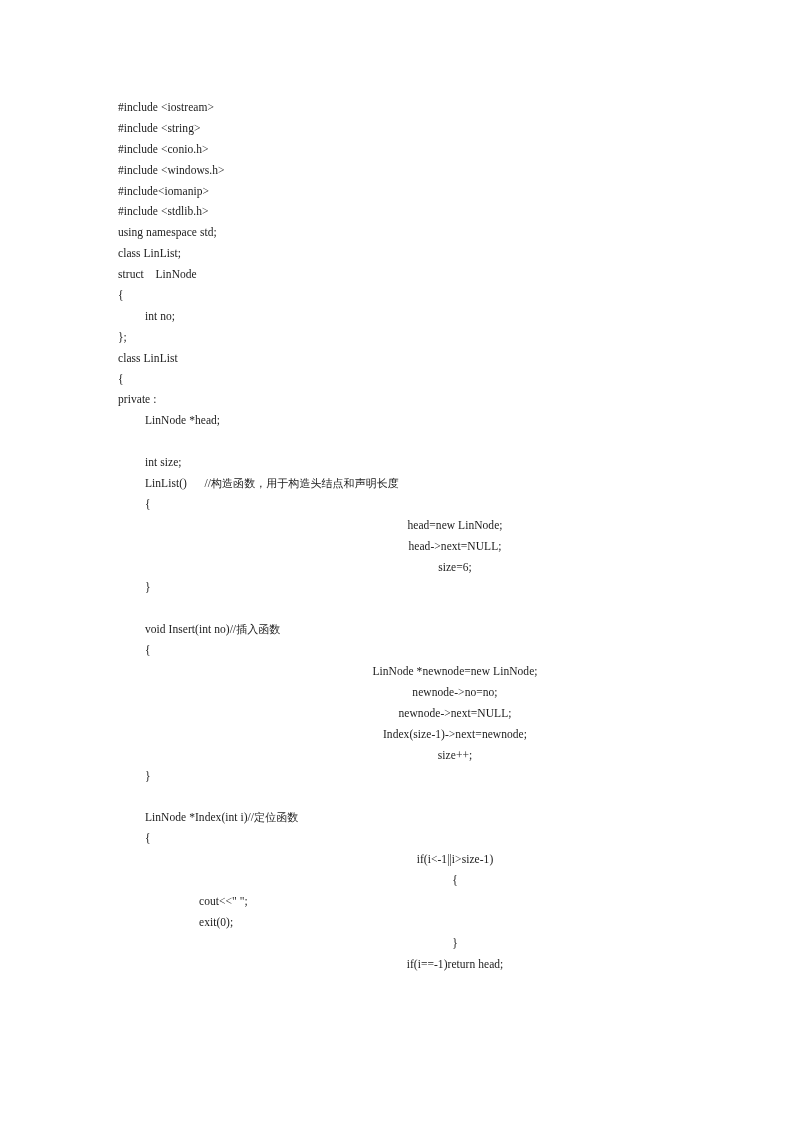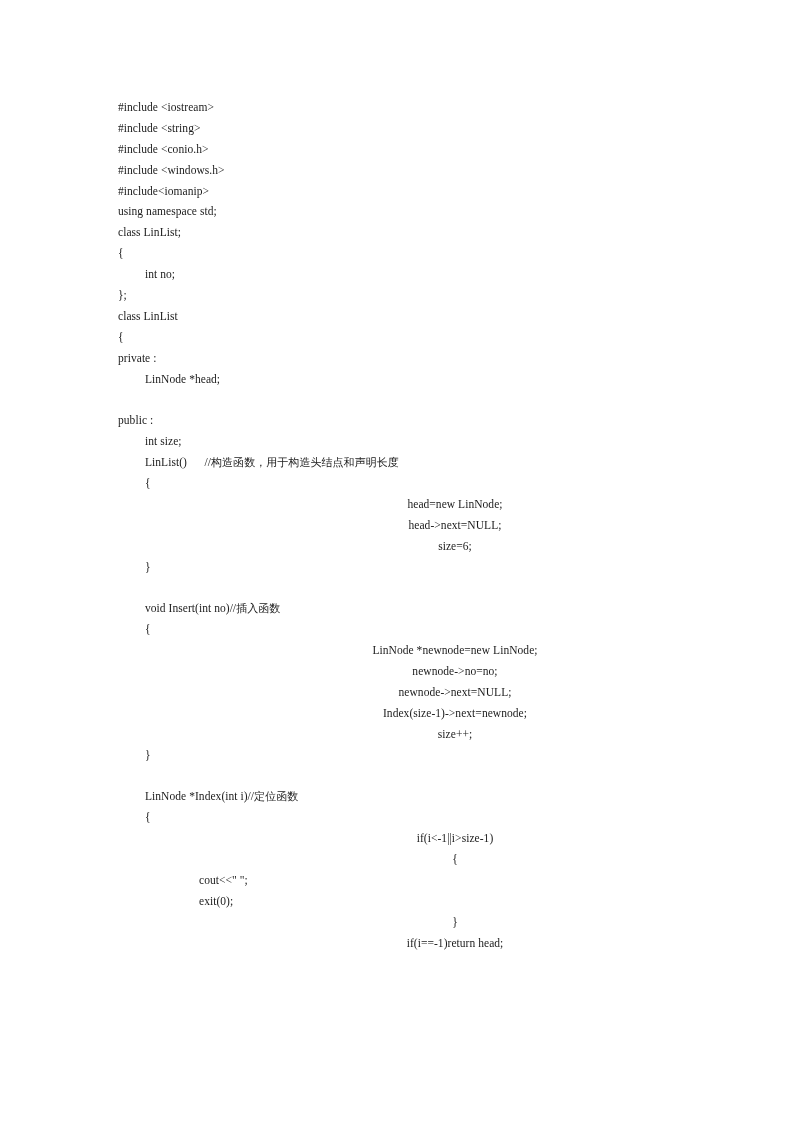--- a/index.html
+++ b/index.html
@@ -53,31 +53,32 @@
 </head>
 <body>
 
 <div class="page">
   <div class="code-block" id="code-block">
       <div class="code-line ind-0">#include &lt;iostream&gt;</div>
       <div class="code-line ind-0">#include &lt;string&gt;</div>
       <div class="code-line ind-0">#include &lt;conio.h&gt;</div>
       <div class="code-line ind-0">#include &lt;windows.h&gt;</div>
       <div class="code-line ind-0">#include&lt;iomanip&gt;</div>
+      <div class="code-line ind-0">#include &lt;stdlib.h&gt;</div>
       <div class="code-line ind-0">using namespace std;</div>
       <div class="code-line ind-0">class LinList;</div>
+      <div class="code-line ind-0">struct    LinNode</div>
       <div class="code-line ind-0">{</div>
       <div class="code-line ind-1">int no;</div>
       <div class="code-line ind-0">};</div>
       <div class="code-line ind-0">class LinList</div>
       <div class="code-line ind-0">{</div>
       <div class="code-line ind-0">private :</div>
       <div class="code-line ind-1">LinNode *head;</div>
       <div class="code-line ind-0 blank">&nbsp;</div>
-      <div class="code-line ind-0">public :</div>
       <div class="code-line ind-1">int size;</div>
       <div class="code-line ind-1">LinList()      //<span class="cjk">构造函数，用于构造头结点和声明长度</span></div>
       <div class="code-line ind-1">{</div>
       <div class="code-line ind-2">head=new LinNode;</div>
       <div class="code-line ind-2">head-&gt;next=NULL;</div>
       <div class="code-line ind-2">size=6;</div>
       <div class="code-line ind-1">}</div>
       <div class="code-line ind-0 blank">&nbsp;</div>
       <div class="code-line ind-1">void Insert(int no)//<span class="cjk">插入函数</span></div>
       <div class="code-line ind-1">{</div>

